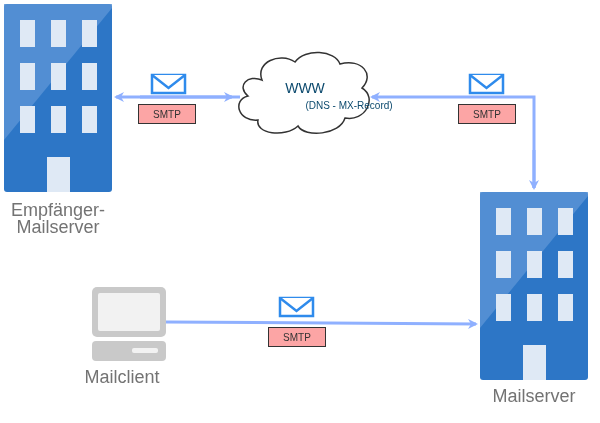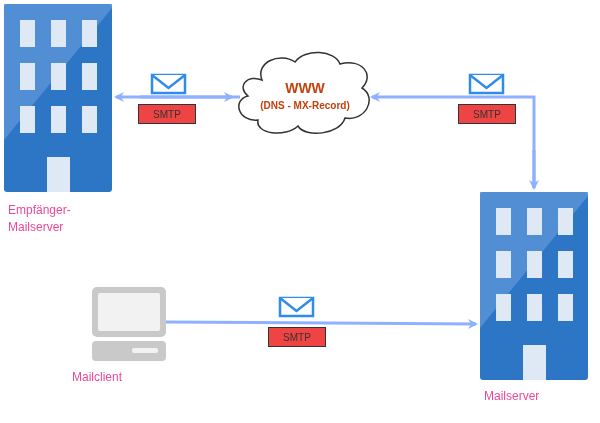--- a/index.html
+++ b/index.html
@@ -1,20 +1,20 @@
 <!DOCTYPE html>
 <html><head>
 <meta charset="utf-8">
 <style>
   html, body { margin: 0; padding: 0; background: #ffffff; }
   body { width: 600px; height: 423px; position: relative; overflow: hidden; font-family: "Liberation Sans", sans-serif; }
   svg { position: absolute; left: 0; top: 0; }
-  .lbl { position: absolute; text-align: left; font-size: 12px; color: #ec4899; line-height: 17px; }
-  .smtp { position: absolute; width: 58px; height: 20px; border: 1.5px solid #333; background: #ef4444; font-size: 10px; color: #333; text-align: center; line-height: 20px; box-sizing: border-box; }
-  .cloudtxt { position: absolute; text-align: center; color: #c2410c; font-weight: bold; }
+  .lbl { position: absolute; text-align: center; font-size: 18px; color: #737373; line-height: 17px; }
+  .smtp { position: absolute; width: 58px; height: 20px; border: 1.5px solid #333; background: #fca5a5; font-size: 10px; color: #333; text-align: center; line-height: 20px; box-sizing: border-box; }
+  .cloudtxt { position: absolute; text-align: center; color: #0c4a6e; }
 </style>
 </head>
 <body>
 
 <svg width="600" height="423" viewBox="0 0 600 423">
   <defs>
     <marker id="ah" markerWidth="10" markerHeight="10" refX="8" refY="5" orient="auto" markerUnits="userSpaceOnUse">
       <path d="M0,0 L10,5 L0,10 L3,5 Z" fill="#8fb0ff"></path>
     </marker>
   </defs>
@@ -76,21 +76,21 @@
     <rect x="470" y="75" width="33" height="18"></rect>
       <polyline points="470,75 486.5,88 503,75"></polyline>
   </g>
   <g fill="#ffffff" stroke="#2f8bec" stroke-width="2.5">
     <rect x="280" y="298" width="33" height="18"></rect>
       <polyline points="280,298 296.5,311 313,298"></polyline>
   </g>
 </svg>
 
 <div class="cloudtxt" style="left:255px;top:80px;width:100px;font-size:14px;">WWW</div>
-<div class="cloudtxt" style="left:240px;top:100px;width:130px;font-size:10px;">(DNS - MX-Record)</div>
+<div class="cloudtxt" style="left:240px;top:100px;width:130px;font-size:10px;padding-left:44px;">(DNS - MX-Record)</div>
 
 <div class="smtp" style="left:138px;top:104px;">SMTP</div>
 <div class="smtp" style="left:458px;top:104px;">SMTP</div>
 <div class="smtp" style="left:268px;top:327px;">SMTP</div>
 
 <div class="lbl" style="left:8px;top:202px;width:100px;">
   <div>Empfänger-</div>
   <div>Mailserver</div>
 </div>
 <div class="lbl" style="left:484px;top:388px;width:100px;">

